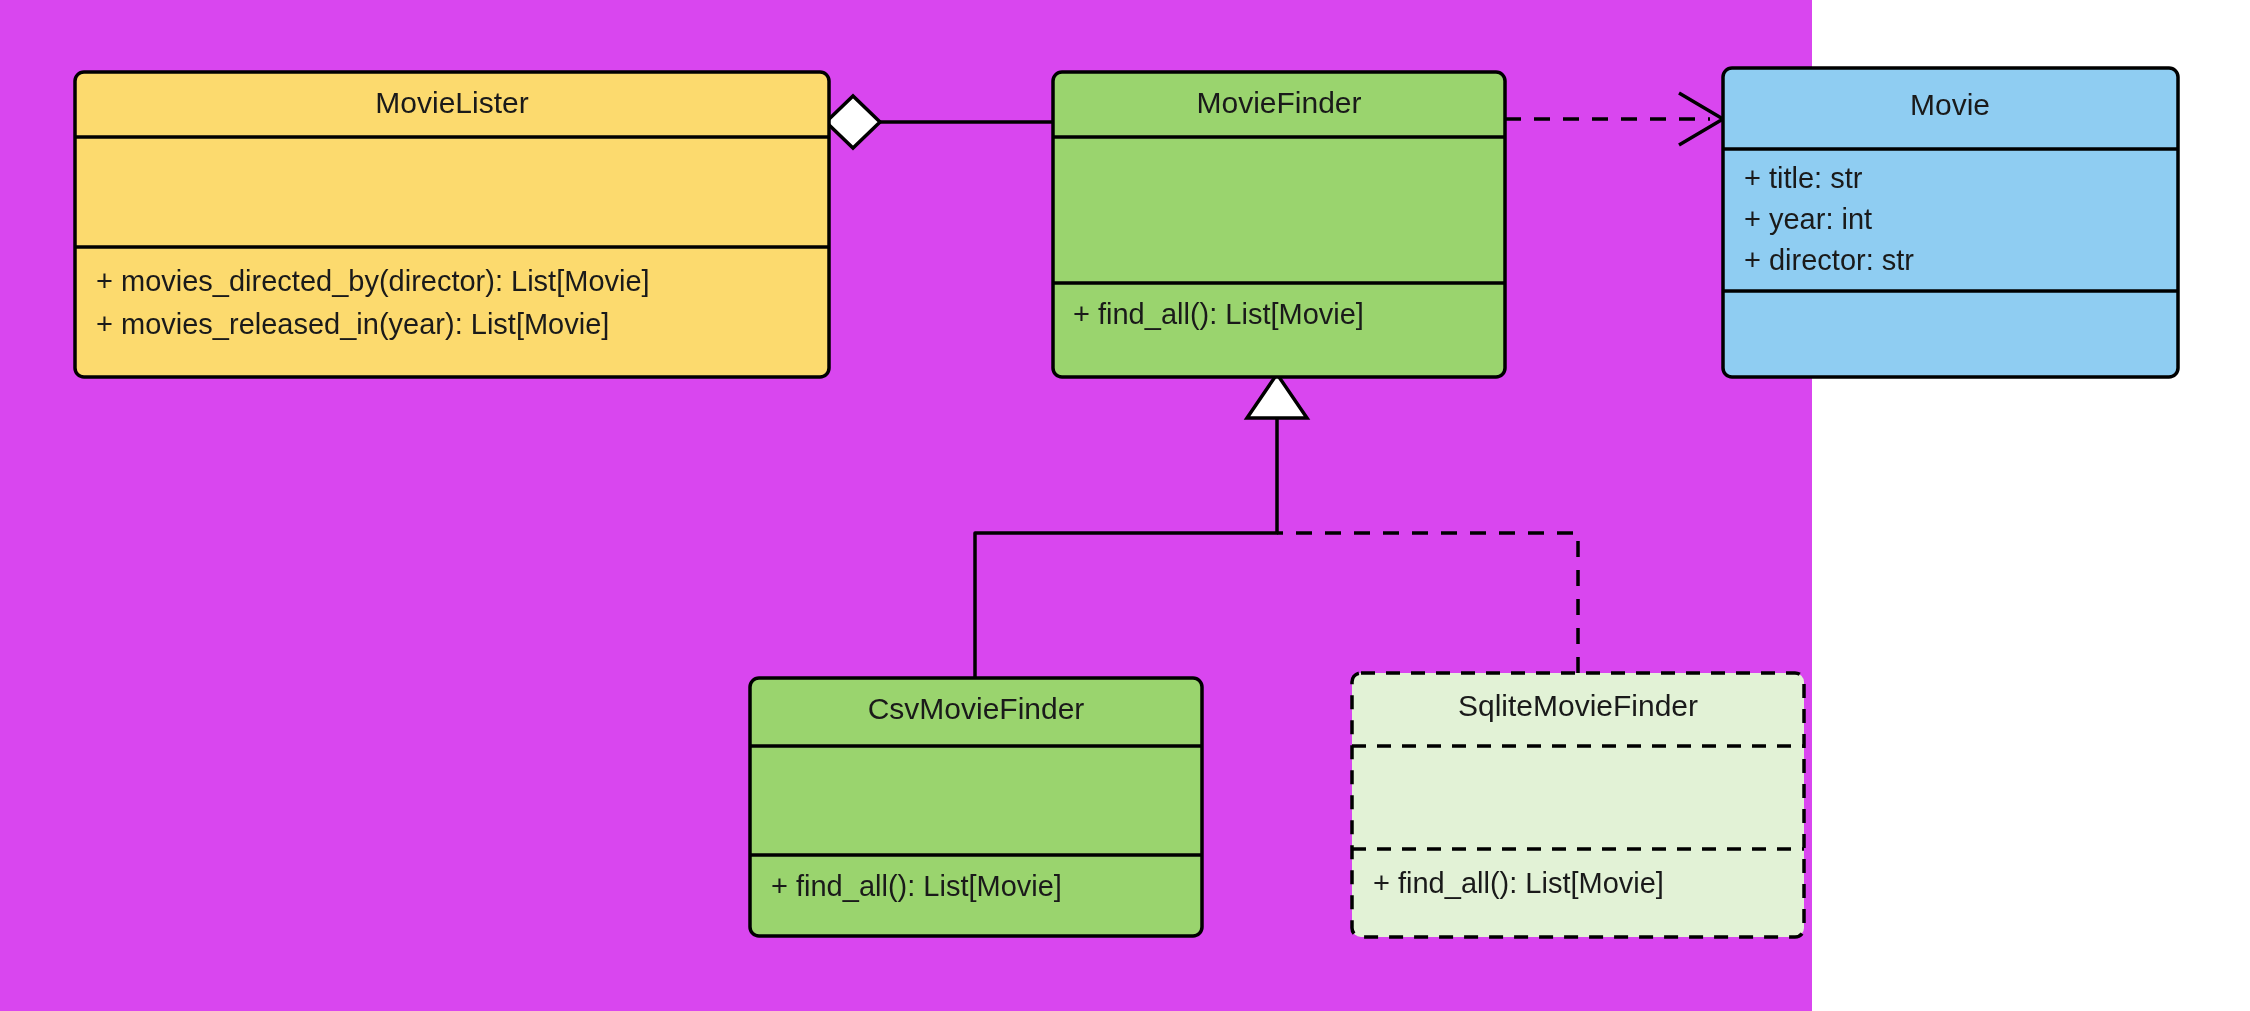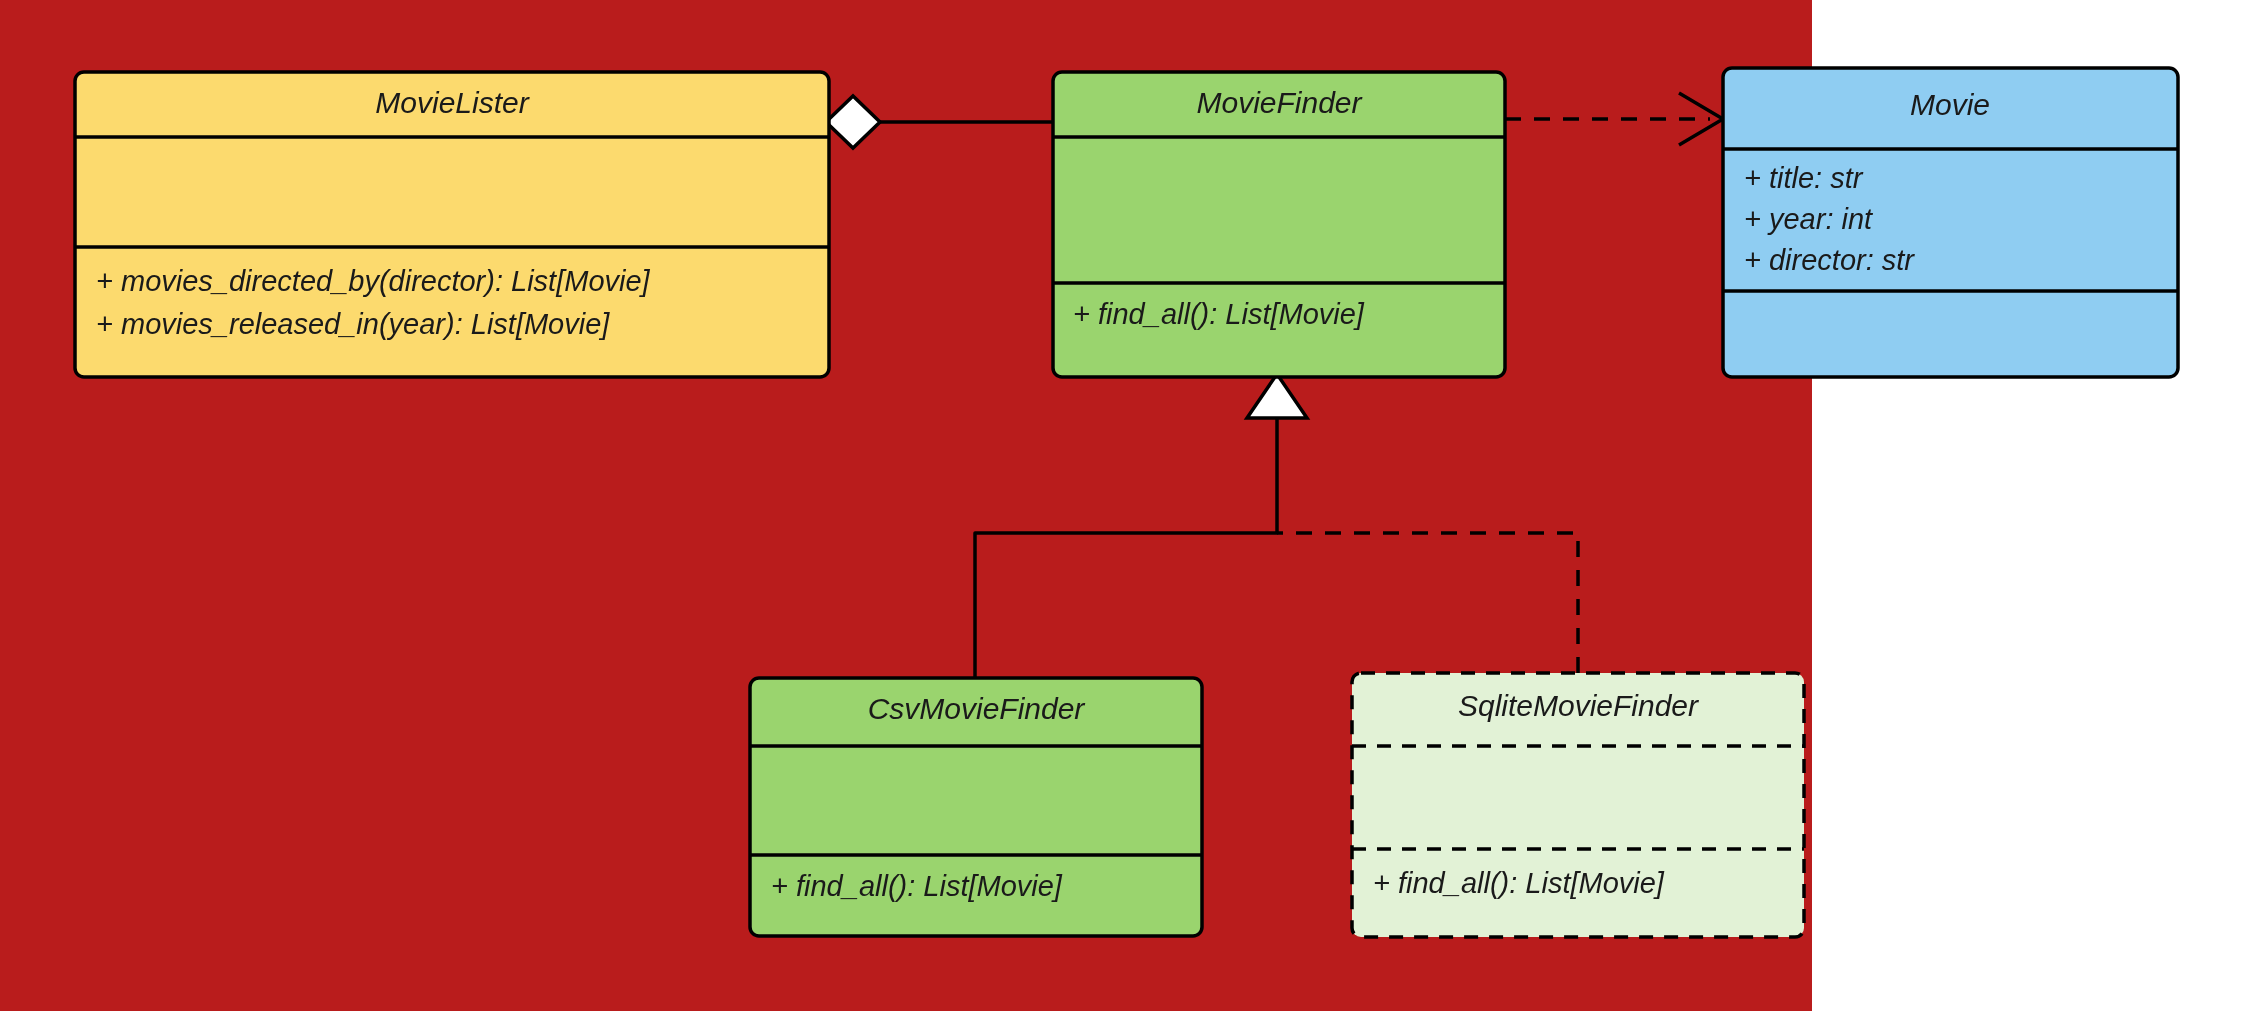--- a/index.html
+++ b/index.html
@@ -11,22 +11,21 @@
   body {
     width: 2250px;
     height: 1011px;
     overflow: hidden;
     font-family: "Liberation Sans", sans-serif;
   }
   #diagram-root {
     position: relative;
     width: 1812px;
     height: 1011px;
-    background: #b91c1c;
-    font-style: italic;
+    background: #d946ef;
   }
   svg.uml-canvas {
     display: block;
     width: 2250px;
     height: 1011px;
   }
   .cls-name {
     font-family: "Liberation Sans", sans-serif;
     font-size: 30px;
     fill: #1a1a1a;

